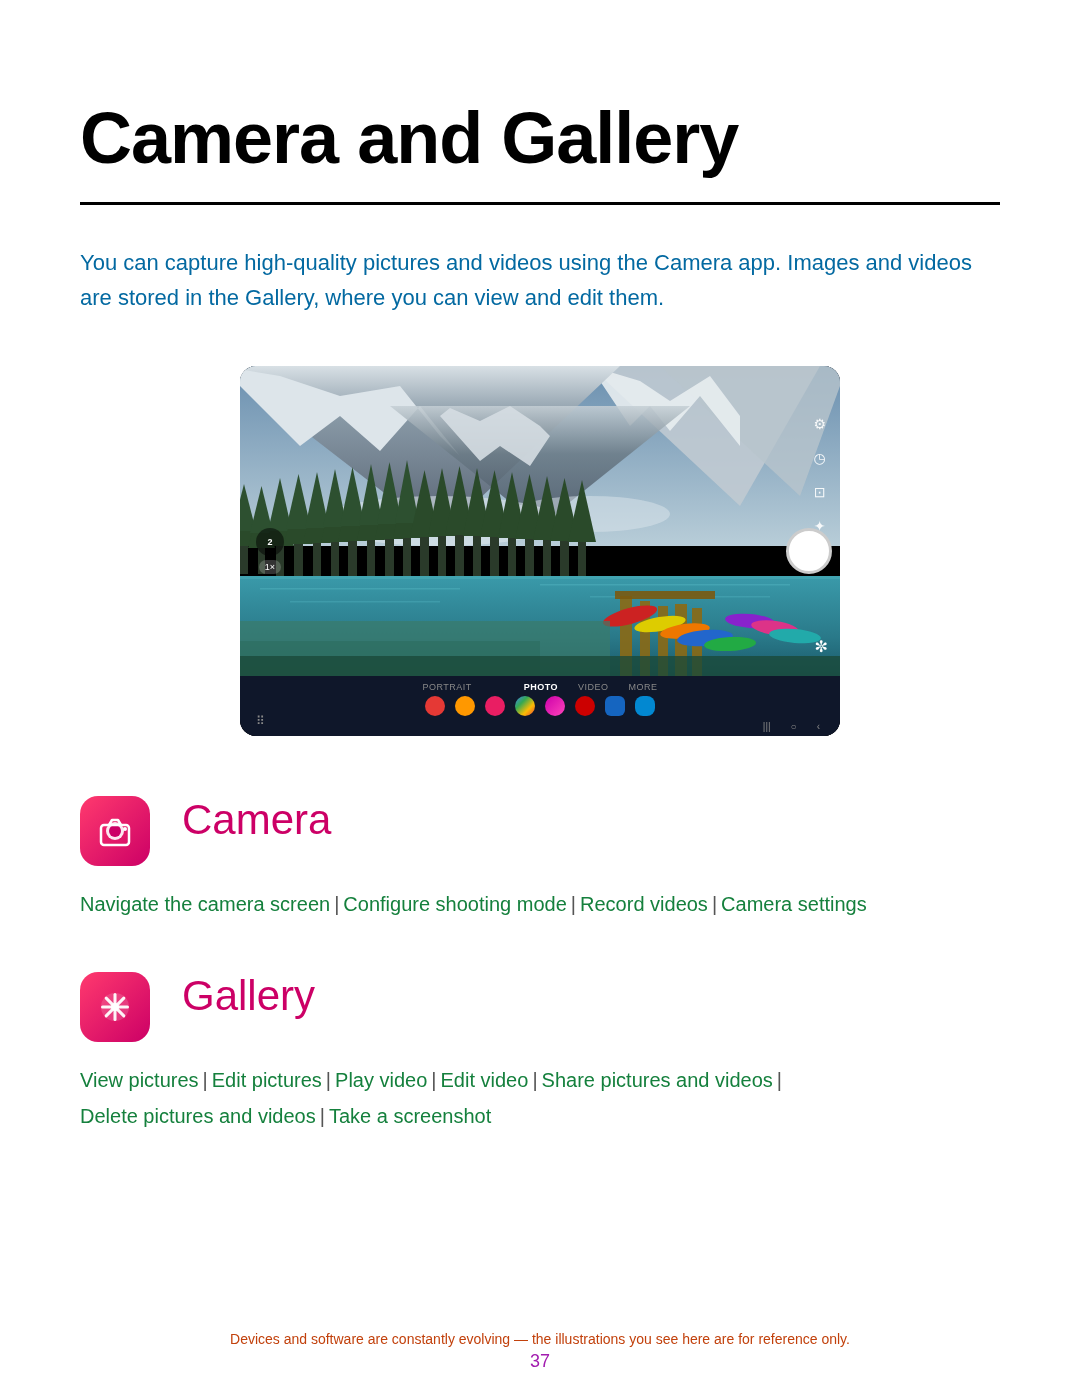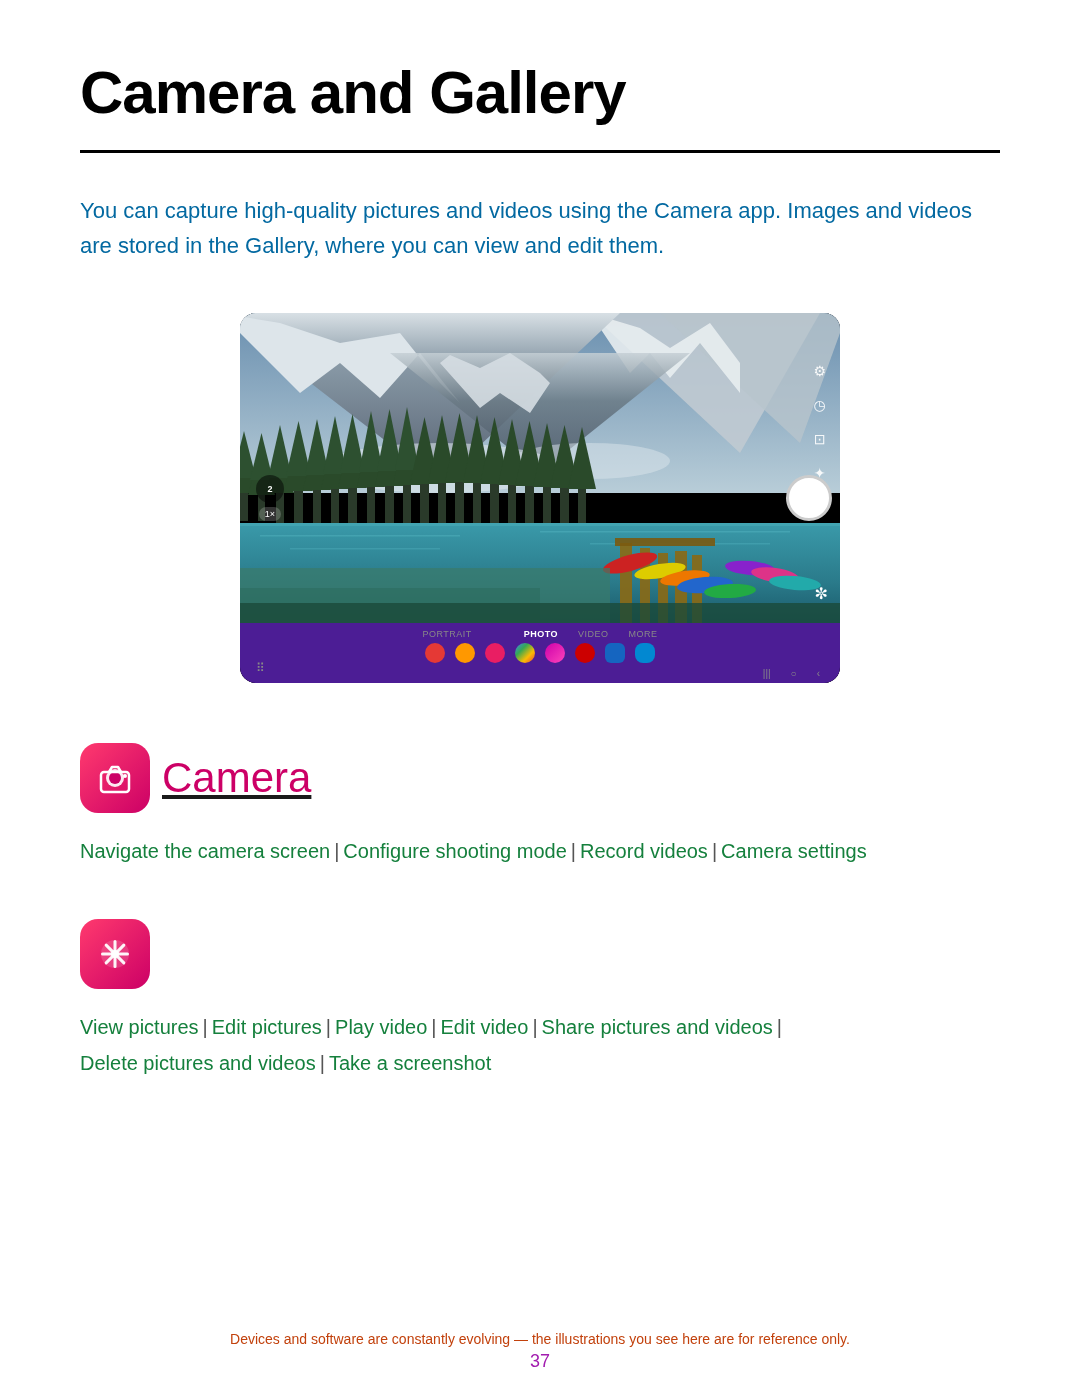--- a/index.html
+++ b/index.html
@@ -8,26 +8,27 @@
       background: #ffffff;
       font-family: 'Arial', 'Helvetica', sans-serif;
       width: 1080px;
       min-height: 1397px;
       padding: 60px 80px 60px 80px;
       color: #1a1a1a;
       position: relative;
     }
 
     .page-title {
-      font-size: 60px;
+      font-size: 72px;
       font-weight: 900;
       color: #000000;
       line-height: 1.1;
       margin-bottom: 24px;
       letter-spacing: -1px;
+      margin-top: 39px;
     }
 
     .title-divider {
       border: none;
       border-top: 3px solid #000000;
       margin-bottom: 40px;
     }
 
     .intro-text {
       font-size: 22px;
@@ -135,21 +136,21 @@
       font-size: 9px;
     }
 
     
     .camera-bottom {
       position: absolute;
       bottom: 0;
       left: 0;
       right: 0;
       height: 60px;
-      background: #4c1d95;
+      background: #0f172a;
       display: flex;
       flex-direction: column;
       align-items: center;
     }
 
     .camera-modes {
       display: flex;
       gap: 20px;
       padding-top: 6px;
       margin-bottom: 4px;
@@ -198,25 +199,24 @@
       position: absolute;
       bottom: 8px;
       left: 16px;
       color: #888;
       font-size: 12px;
     }
 
     
     .section-header {
       display: flex;
-      align-items: center;
-      gap: 12px;
+      align-items: flex-start;
+      gap: 32px;
       margin-bottom: 20px;
       margin-top: 10px;
-      text-decoration: underline;
     }
 
     .section-icon {
       width: 70px;
       height: 70px;
       border-radius: 18px;
       display: flex;
       align-items: center;
       justify-content: center;
       font-size: 32px;
@@ -517,20 +517,21 @@
 
       <g fill="white" opacity="0.95">
         <rect x="18.5" y="6" width="3" height="28" rx="1.5"></rect>
         <rect x="6" y="18.5" width="28" height="3" rx="1.5"></rect>
         <rect x="18.5" y="6" width="3" height="28" rx="1.5" transform="rotate(45 20 20)"></rect>
         <rect x="18.5" y="6" width="3" height="28" rx="1.5" transform="rotate(-45 20 20)"></rect>
       </g>
       <circle cx="20" cy="20" r="4" fill="white"></circle>
     </svg>
   </div>
+  <span class="section-title">Gallery</span>
 </div>
 
 <div class="links-section">
   <a class="link-item">View pictures</a><span class="link-separator">|</span><a class="link-item">Edit pictures</a><span class="link-separator">|</span><a class="link-item">Play video</a><span class="link-separator">|</span><a class="link-item">Edit video</a><span class="link-separator">|</span><a class="link-item">Share pictures and videos</a><span class="link-separator">|</span><br><a class="link-item">Delete pictures and videos</a><span class="link-separator">|</span><a class="link-item">Take a screenshot</a>
 </div>
 
 <div class="footer-text">Devices and software are constantly evolving — the illustrations you see here are for reference only.</div>
 
 <div class="page-number">37</div>
 

